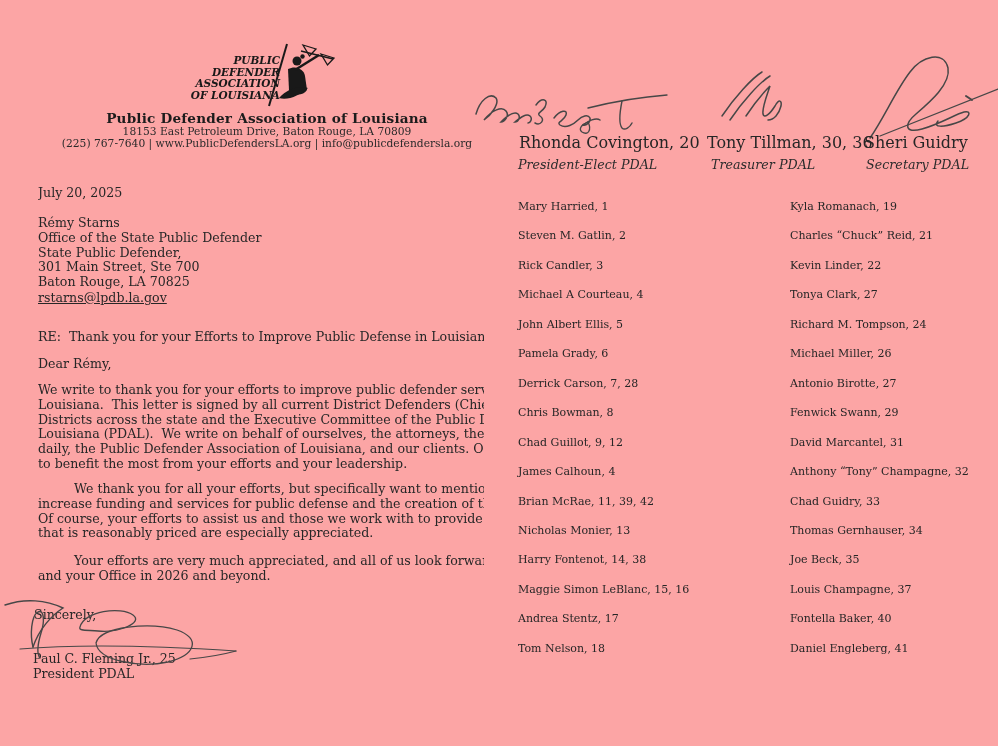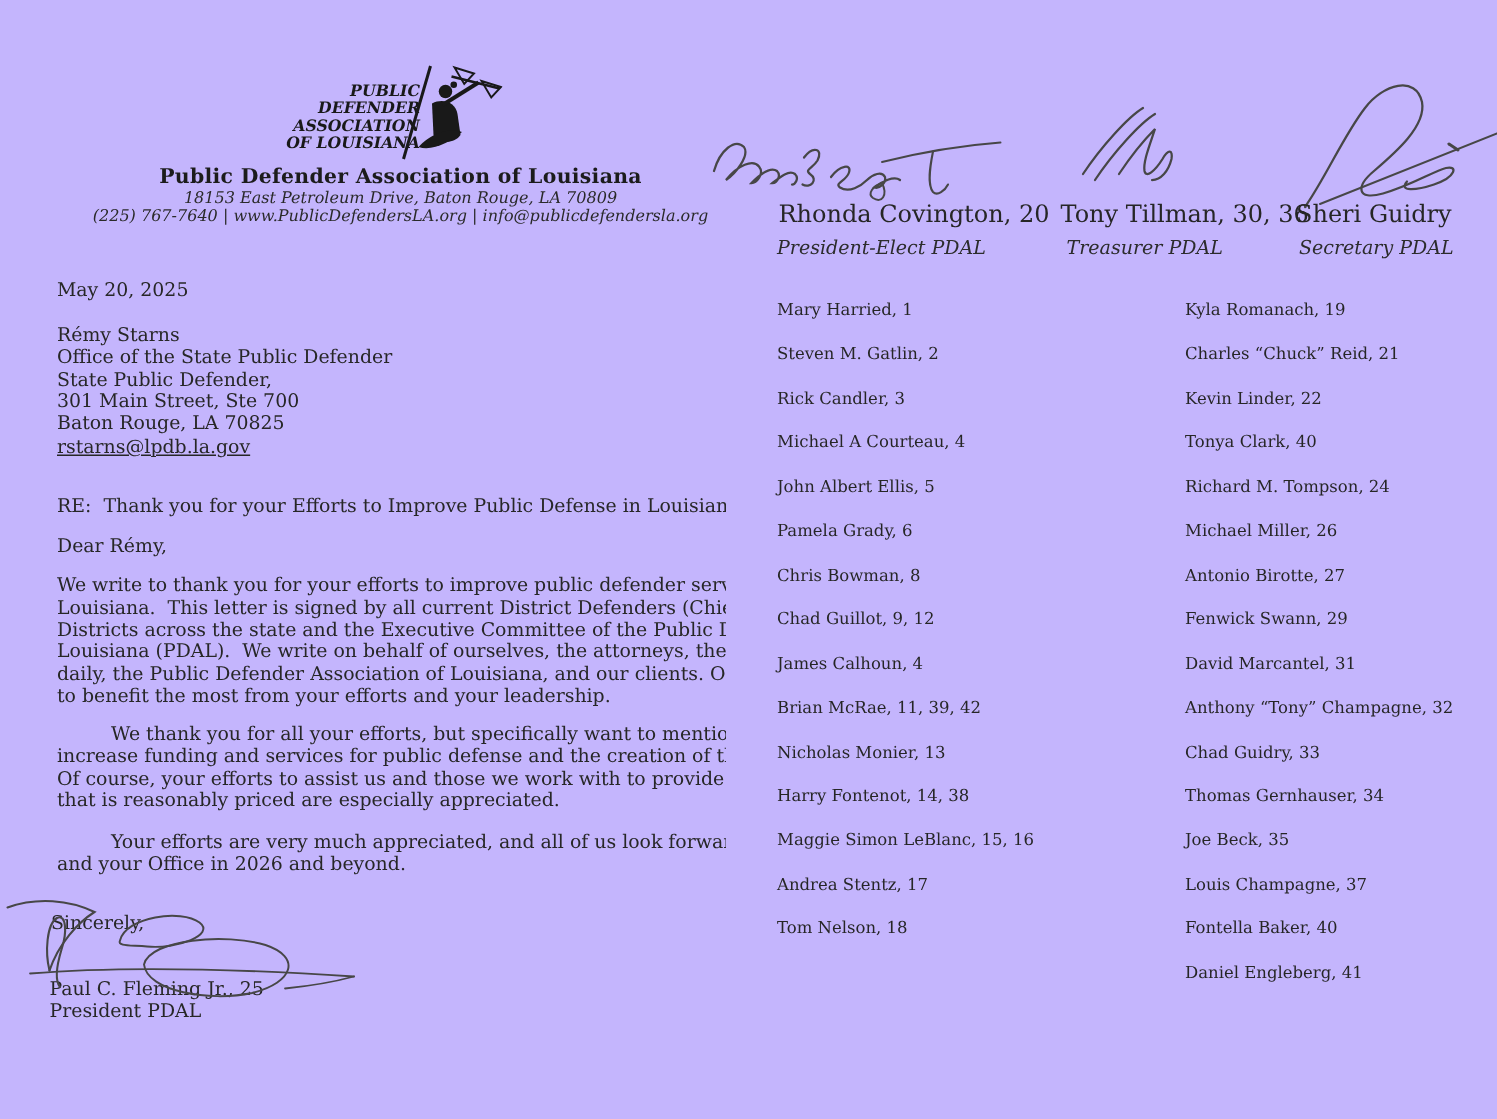--- a/index.html
+++ b/index.html
@@ -1,22 +1,22 @@
 <!DOCTYPE html>
 <html><head>
 <meta charset="utf-8">
 <style>
   html,body{margin:0;padding:0;background:#ffffff;}
-  #page{position:relative;width:998px;height:746px;background:#c4b5fd;overflow:hidden;
+  #page{position:relative;width:998px;height:746px;background:#fca5a5;overflow:hidden;
         font-family:"DejaVu Serif", serif;color:#222;}
   .abs{position:absolute;}
   .line{white-space:pre;}
   
   .org-name{font-weight:bold;font-size:13.6px;letter-spacing:.2px;text-align:center;color:#1c1c1c;}
-  .org-sub{font-size:10.7px;text-align:center;color:#2a2a2a;font-style:italic;}
+  .org-sub{font-size:10.7px;text-align:center;color:#2a2a2a;}
   
   #letter-clip{left:38px;top:0;width:446px;height:746px;overflow:hidden;}
   .ltxt{font-size:12.6px;line-height:14.8px;color:#272727;}
   .para .line{font-size:12.6px;line-height:14.8px;color:#272727;}
   .email-link{color:#272727;text-decoration:underline;font-size:12.6px;}
   
   .name-list .line{font-size:11px;line-height:29.45px;color:#262626;}
   .off-name{font-size:16px;color:#262626;}
   .off-title{font-size:12.7px;font-style:italic;color:#2c2c2c;}
   svg{display:block;}
@@ -45,21 +45,21 @@
       <path d="M138,12 L151,16 L144.5,23 Z" fill="none" stroke="#191919" stroke-width="1.3"></path>
       <path d="M96,56 C104,47 116,43 125,46 C117,53 105,59 96,56 Z" fill="#191919"></path>
     </g>
   </svg>
 
   <div class="abs org-name" style="left:42px;top:110px;width:450px;">Public Defender Association of Louisiana</div>
   <div class="abs org-sub" style="left:42px;top:125px;width:450px;">18153 East Petroleum Drive, Baton Rouge, LA 70809</div>
   <div class="abs org-sub" style="left:42px;top:137px;width:450px;">(225) 767-7640  |  www.PublicDefendersLA.org  |  info@publicdefendersla.org</div>
 
   <div class="abs" id="letter-clip">
-    <div class="abs ltxt line" style="left:0;top:186px;">May 20, 2025</div>
+    <div class="abs ltxt line" style="left:0;top:186px;">July 20, 2025</div>
 
     <div class="abs" style="left:0;top:216px;">
         <div class="ltxt line">Rémy Starns</div>
         <div class="ltxt line">Office of the State Public Defender</div>
         <div class="ltxt line">State Public Defender,</div>
         <div class="ltxt line">301 Main Street, Ste 700</div>
         <div class="ltxt line">Baton Rouge, LA 70825</div>
       </div>
     <a class="abs email-link line" style="left:0;top:290px;" href="#">rstarns@lpdb.la.gov</a>
 
@@ -129,36 +129,37 @@
   <div class="abs off-name line" style="left:864px;top:133px;">Sheri Guidry</div>
   <div class="abs off-title line" style="left:866px;top:157px;text-align:right;">Secretary PDAL</div>
 
   <div class="abs name-list" style="left:518px;top:192px;">
       <div class="line">Mary Harried, 1</div>
       <div class="line">Steven M. Gatlin, 2</div>
       <div class="line">Rick Candler, 3</div>
       <div class="line">Michael A Courteau, 4</div>
       <div class="line">John Albert Ellis, 5</div>
       <div class="line">Pamela Grady, 6</div>
+      <div class="line">Derrick Carson, 7, 28</div>
       <div class="line">Chris Bowman, 8</div>
       <div class="line">Chad Guillot, 9, 12</div>
       <div class="line">James Calhoun, 4</div>
       <div class="line">Brian McRae, 11, 39, 42</div>
       <div class="line">Nicholas Monier, 13</div>
       <div class="line">Harry Fontenot, 14, 38</div>
       <div class="line">Maggie Simon LeBlanc, 15, 16</div>
       <div class="line">Andrea Stentz, 17</div>
       <div class="line">Tom Nelson, 18</div>
     </div>
 
   <div class="abs name-list" style="left:790px;top:192px;">
       <div class="line">Kyla Romanach, 19</div>
       <div class="line">Charles “Chuck” Reid, 21</div>
       <div class="line">Kevin Linder, 22</div>
-      <div class="line">Tonya Clark, 40</div>
+      <div class="line">Tonya Clark, 27</div>
       <div class="line">Richard M. Tompson, 24</div>
       <div class="line">Michael Miller, 26</div>
       <div class="line">Antonio Birotte, 27</div>
       <div class="line">Fenwick Swann, 29</div>
       <div class="line">David Marcantel, 31</div>
       <div class="line">Anthony “Tony” Champagne, 32</div>
       <div class="line">Chad Guidry, 33</div>
       <div class="line">Thomas Gernhauser, 34</div>
       <div class="line">Joe Beck, 35</div>
       <div class="line">Louis Champagne, 37</div>

